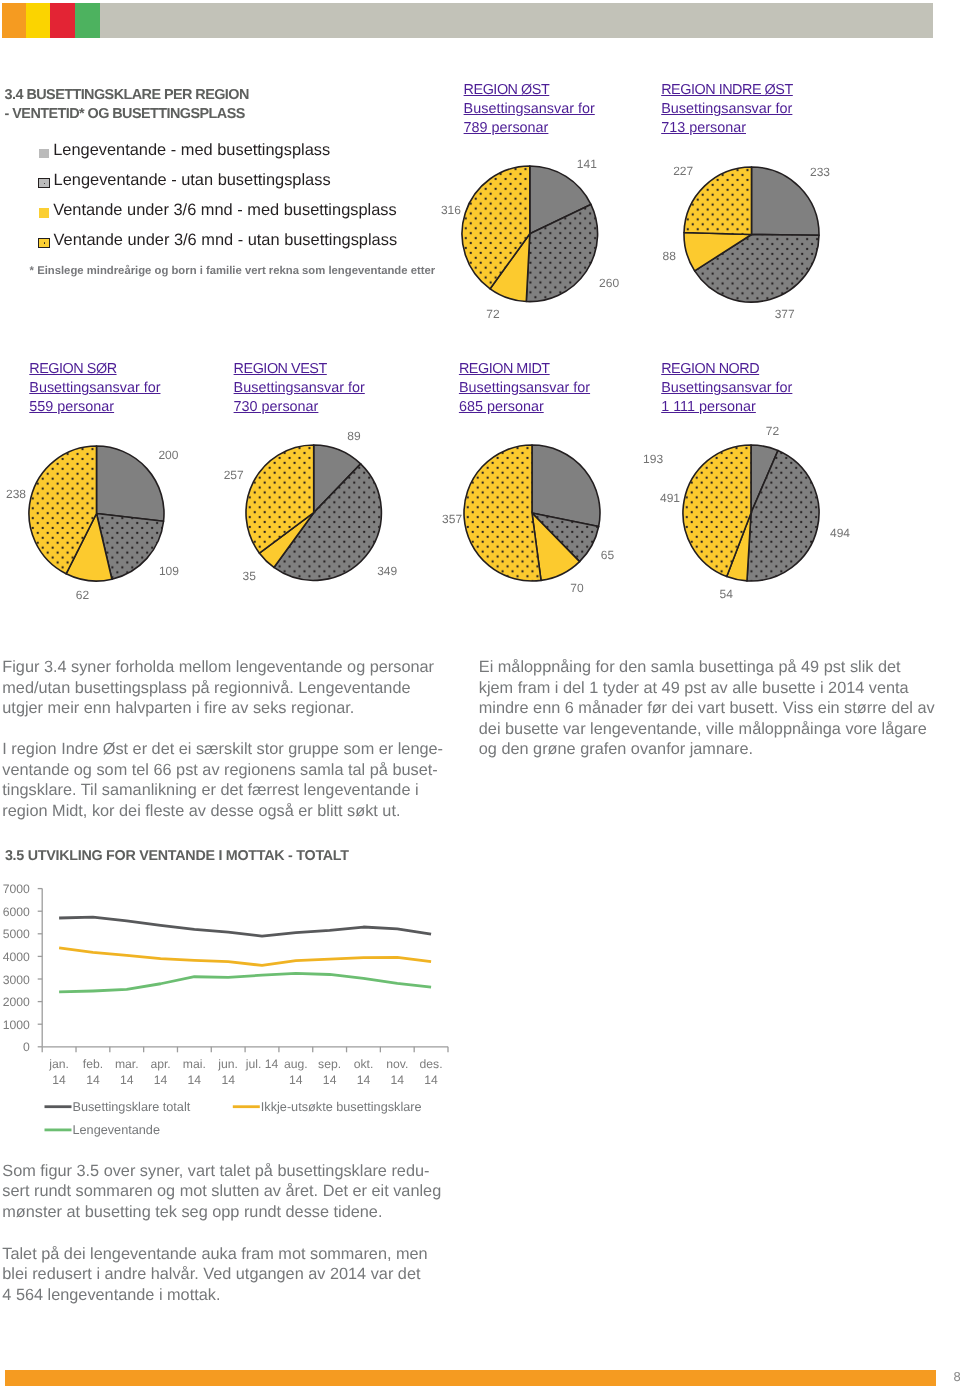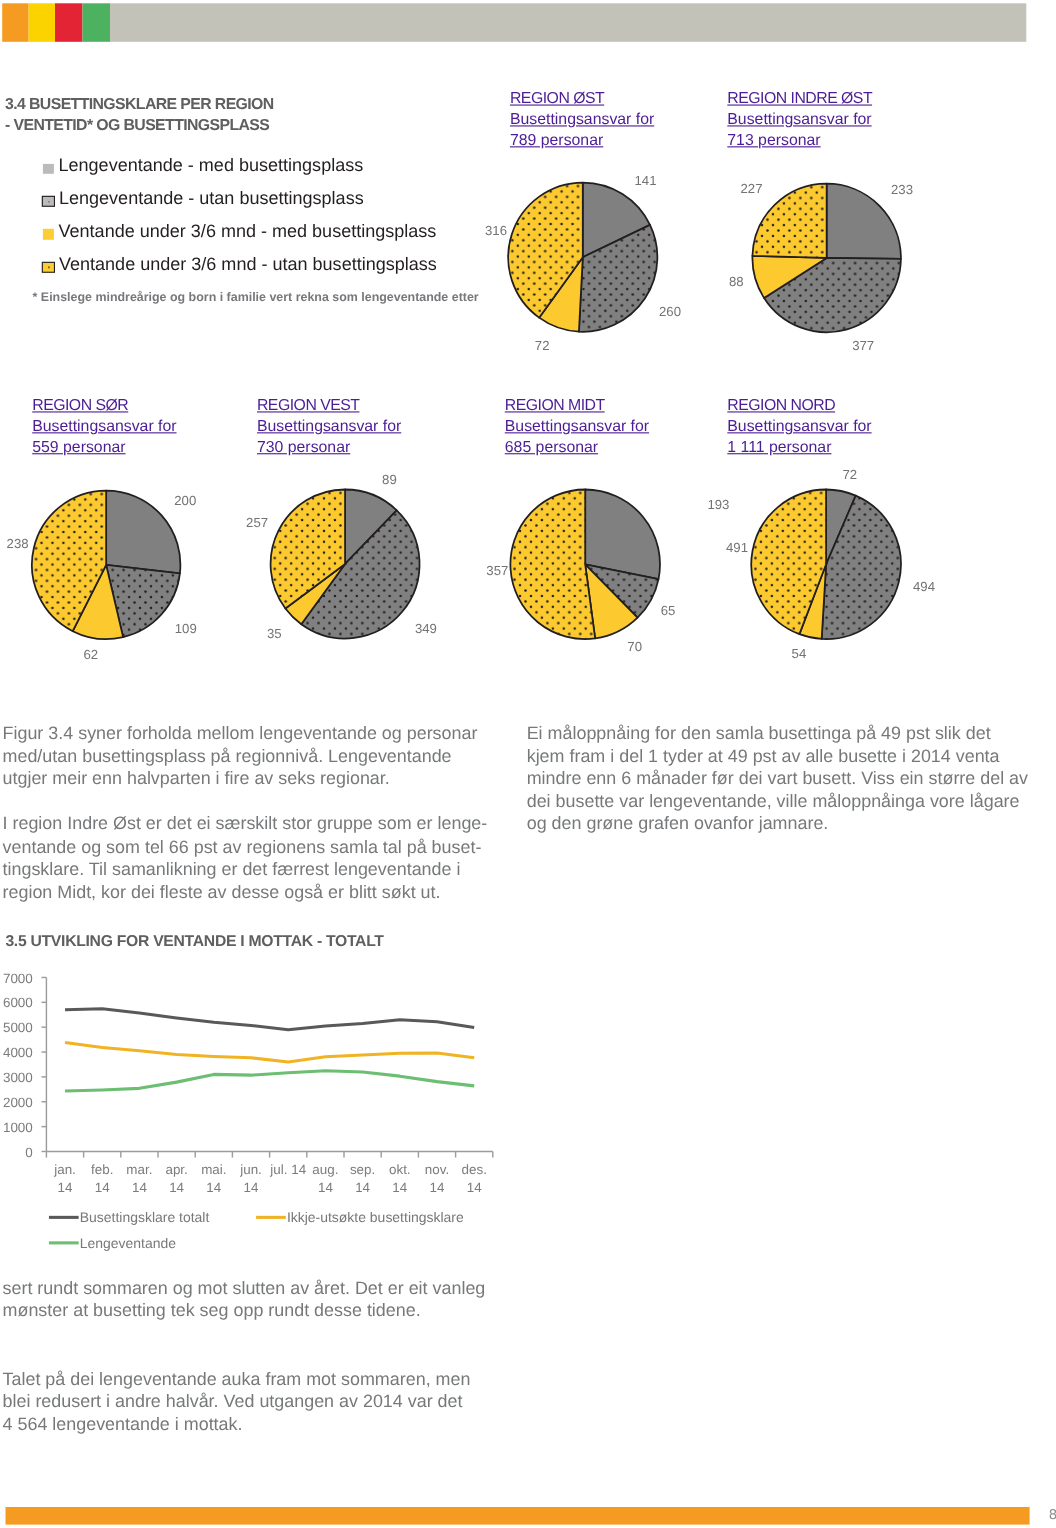--- a/index.html
+++ b/index.html
@@ -275,20 +275,21 @@
       <polyline points="59.11,116.88 92.93,115.98 126.74,114.40 160.56,108.75 194.38,101.74 228.19,102.42 262.01,100.16 295.83,98.35 329.64,99.48 363.46,103.32 397.28,108.29 431.09,112.14" fill="none" stroke="#6CBE72" stroke-width="2.8" stroke-linejoin="round" stroke-linecap="butt"></polyline>
       <line x1="44.5" y1="231.7" x2="71.5" y2="231.7" stroke="#58595B" stroke-width="2.8"></line>
       <text x="72.5" y="236.1" class="lc-leg">Busettingsklare totalt</text>
       <line x1="232.8" y1="231.7" x2="259.8" y2="231.7" stroke="#F0B323" stroke-width="2.8"></line>
       <text x="260.8" y="236.1" class="lc-leg">Ikkje-utsøkte busettingsklare</text>
       <line x1="44.5" y1="254.9" x2="71.5" y2="254.9" stroke="#6CBE72" stroke-width="2.8"></line>
       <text x="72.5" y="259.3" class="lc-leg">Lengeventande</text>
     </svg></div>
 
 <div class="bodytext para" style="left:2.3px;top:1160.8px;width:440px;">
+    <div class="pline">Som figur 3.5 over syner, vart talet på busettingsklare redu-</div>
     <div class="pline">sert rundt sommaren og mot slutten av året. Det er eit vanleg</div>
     <div class="pline">mønster at busetting tek seg opp rundt desse tidene.</div>
   </div>
 <div class="bodytext para" style="left:2.3px;top:1243.8px;width:440px;">
     <div class="pline">Talet på dei lengeventande auka fram mot sommaren, men</div>
     <div class="pline">blei redusert i andre halvår. Ved utgangen av 2014 var det</div>
     <div class="pline">4 564 lengeventande i mottak.</div>
   </div>
 
 <div id="footer-bar" style="background: rgb(245, 155, 33);"></div>

